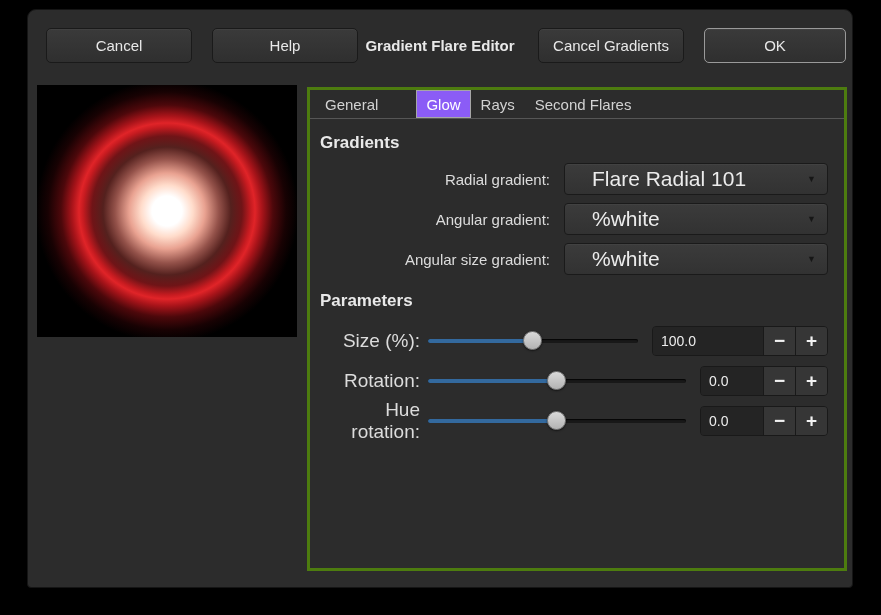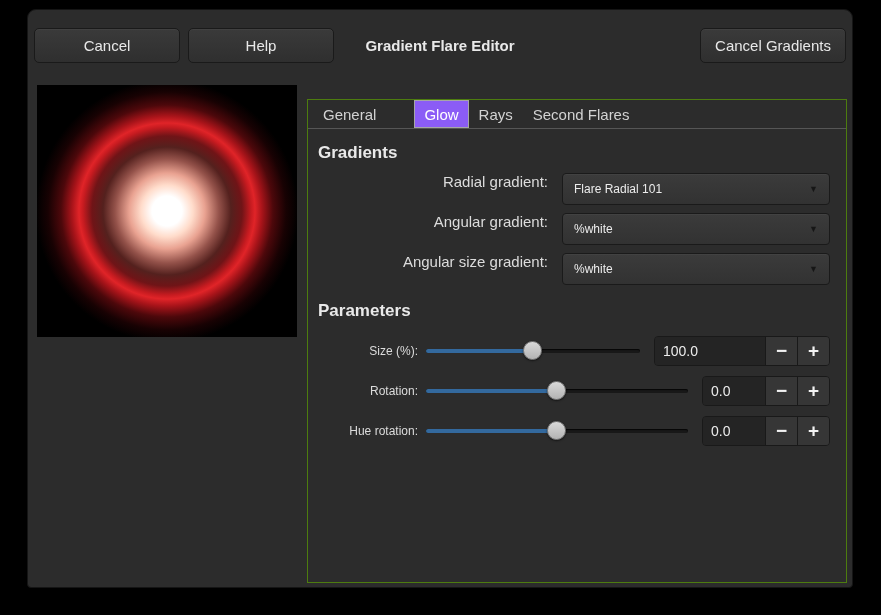--- a/index.html
+++ b/index.html
@@ -12,21 +12,21 @@
   .dialog { position:absolute; left:27px; top:9px; width:826px; height:579px;
     background:#2c2c2c; border:1px solid #151515; border-radius:9px 9px 4px 4px; }
 
   
   .headerbar { position:absolute; left:0; top:0; right:0; height:70px;
     display:flex; align-items:center; justify-content:space-between; padding:0 6px; }
   .hb-group { display:flex; gap:8px; }
   .btn { height:35px; min-width:146px; padding:0 14px;
     background:linear-gradient(#3a3a3a,#2f2f2f); border:1px solid #1a1a1a;
     border-radius:5px; color:#e8e8e8; font-size:15px;
-    box-shadow:inset 0 1px 0 rgba(255,255,255,0.04); }
+    box-shadow:inset 0 1px 0 rgba(255,255,255,0.04);margin-left:12px; }
   .btn.ok { border-color:#9a9a9a; min-width:142px; }
   .hb-title { position:absolute; left:0; right:0; text-align:center;
     font-weight:bold; font-size:15px; color:#e9e9e9; pointer-events:none; }
 
   
   .preview { position:absolute; left:9px; top:75px; width:260px; height:252px;
     background:#000; }
   .flare { position:absolute; inset:0;
     background:radial-gradient(circle at 50% 50%,
       #ffffff 0px, #ffffff 15px,
@@ -36,47 +36,47 @@
       #54211e 64px,
       #701417 75px,
       #c61b20 84px,
       #e02428 88px,
       #a9141a 95px,
       #4d080b 106px,
       #180203 119px,
       #000000 131px); }
 
   
-  .notebook { position:absolute; left:279px; top:89px; width:540px; height:484px;
-    border:1px solid #4d7c0f; }
+  .notebook { position:absolute; left:279px; top:77px; width:540px; height:484px;
+    border:3px solid #4d7c0f; }
   .tabbar { display:flex; align-items:stretch; height:29px;
     border-bottom:1px solid #565656; padding-left:5px; }
   .tab { display:flex; align-items:center; padding:0 9px; font-size:15px;
     color:#d2d2d2; border:1px solid transparent; }
   .tab.active { background:#8b5cf6; border:1px solid #a6a6a6; color:#ffffff;margin-left:28px; }
 
   .content { padding:8px 16px 0 10px; }
   .section-heading { font-weight:bold; font-size:17px; color:#e9e9e9;
     margin:6px 0 10px 0; }
   .section-heading.params { margin-top:16px; }
 
   
-  .combo-row { display:flex; align-items:flex-start; height:32px; margin-bottom:8px; }
+  .combo-row { display:flex; align-items:center; height:32px; margin-bottom:8px; }
   .combo-label { flex:0 0 244px; text-align:right; padding-right:14px;
     font-size:15px; color:#dcdcdc; }
   .combo { flex:1; height:32px; display:flex; align-items:center; padding:0 11px;
     background:linear-gradient(#3b3b3b,#323232); border:1px solid #1a1a1a;
     border-radius:4px; box-shadow:inset 0 1px 0 rgba(255,255,255,0.04); }
-  .combo-text { flex:1; font-size:12px; color:#ececec; }
+  .combo-text { flex:1; font-size:21px; color:#ececec;margin-left:16px; }
   .combo-arrow { font-size:9px; color:#161616; line-height:1; }
 
   
   .param-row { display:flex; align-items:center; height:40px; }
   .param-label { flex:0 0 100px; text-align:right; margin-right:8px;
-    font-size:12px; color:#dcdcdc; }
+    font-size:19px; color:#dcdcdc; }
   .slider { flex:1; position:relative; height:40px; margin-right:14px; }
   .track { position:absolute; left:0; right:0; top:18px; height:4px;
     background:#181818; border-radius:2px;
     box-shadow:inset 0 1px 1px rgba(0,0,0,0.8); }
   .fill { width:50%; height:100%; background:#33699e; border-radius:2px 0 0 2px; }
   .handle { position:absolute; left:50%; top:20px; width:19px; height:19px;
     margin-left:-10px; margin-top:-10px; border-radius:50%;
     background:linear-gradient(#d9d9d9,#b3b3b3); border:1px solid #7c7c7c;
     box-shadow:0 1px 2px rgba(0,0,0,0.55); }
 
@@ -97,20 +97,21 @@
   <div class="dialog">
 
     <div class="headerbar">
       <div class="hb-group">
         <button class="btn">Cancel</button>
         <button class="btn">Help</button>
       </div>
       <div class="hb-title">Gradient Flare Editor</div>
       <div class="hb-group">
         <button class="btn">Cancel Gradients</button>
+        <button class="btn ok">OK</button>
       </div>
     </div>
 
     <div class="preview">
       <div class="flare"></div>
     </div>
 
     <div class="notebook">
       <div class="tabbar">
         <div class="tab">General</div>

